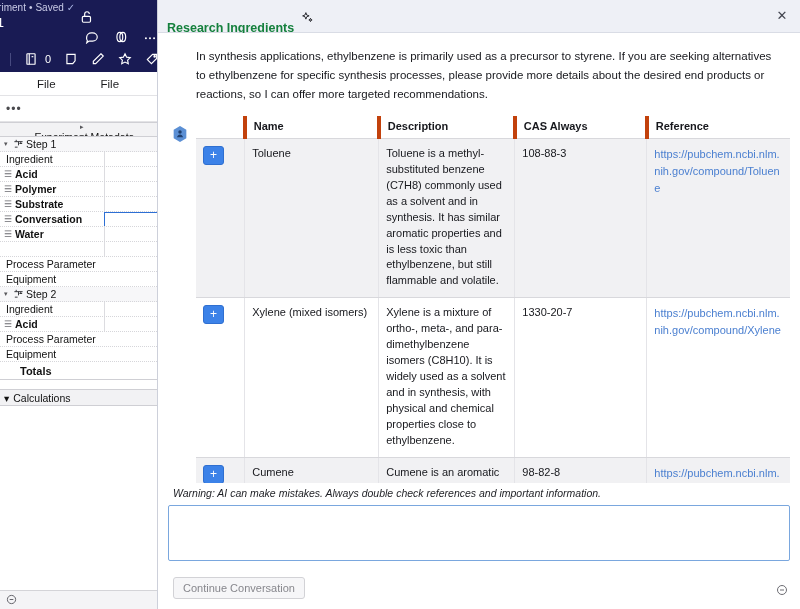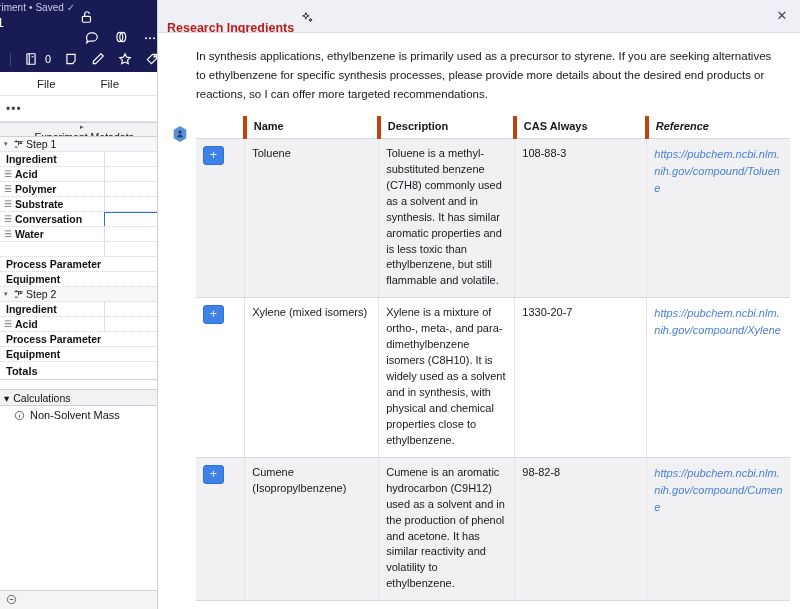--- a/index.html
+++ b/index.html
@@ -89,33 +89,33 @@
   }
   .srow.group-head { background: #f7f7f9; }
   .srow .caret { font-size: 7px; color: #58585c; width: 9px; display:inline-block; }
   .srow .grip {
     width: 11px; display: inline-block; color: #6b6b70;
     font-size: 9px; letter-spacing: 0; line-height: 1;
   }
   .srow .stepicon { width: 13px; display:inline-block; }
   .srow .lbl { font-weight: 400; }
   .srow .lbl.bold { font-weight: bold; }
-  .srow .lbl.ind { padding-left: 2px; font-weight: bold; }
+  .srow .lbl.ind { padding-left: 2px; font-weight: normal; }
   .colsplit {
     position: absolute; left: 104px; top: 0; bottom: 0;
     width: 1px; background: #dcdce0;
   }
   .sel-cell {
     position: absolute; left: 104px; top: 0px;
     width: 61px; height: 15px;
     border: 1.5px solid #2d6fd4; background: #ffffff;
   }
   .srow.blank { border-bottom: 1px dotted #d6d6da; }
   .totals-row {
-    height: 18px; display:flex; align-items:center; padding-left:6px;
+    height: 18px; display:flex; align-items:center; padding-left:20px;
     font-weight: bold; font-size: 11px;
     border-bottom: 1px solid #cfcfd4;
   }
   .calc-head {
     height: 17px; display:flex; align-items:center; gap:4px;
     padding-left:4px; background:#f2f2f4;
     border-top:1px solid #cfcfd4; border-bottom:1px solid #cfcfd4;
     font-size: 10.5px;
   }
   .calc-item {
@@ -138,21 +138,21 @@
     display: flex; flex-direction: column;
   }
   .panel-head {
     height: 33px; flex: 0 0 33px;
     background: #eef0f6;
     border-bottom: 1px solid #d9dce5;
     display: flex; align-items: center;
     padding: 0 10px 0 9px;
   }
   .panel-title {
-    font-size: 12.5px; font-weight: bold; color: #b91c1c; margin-top: 24px;
+    font-size: 12.5px; font-weight: bold; color: #15803d; margin-top: 24px;
   }
   .sparkle { margin-left: 7px; width: 13px; height: 13px; }
   .panel-close {
     margin-left: auto; font-size: 13px; color: #42454f;
     width: 16px; height: 16px; line-height: 16px; text-align: center;
     cursor: pointer;
   }
 
   .panel-body {
     flex: 1 1 auto; overflow: hidden; position: relative;
@@ -187,21 +187,21 @@
   }
   table.res td {
     padding: 7px 7px 8px 7px;
     border-bottom: 1px solid #d8d8dc;
     border-right: 1px solid #e4e4e8;
     vertical-align: top;
     line-height: 1.45;
   }
   table.res tr.odd td { background: #f1f1f3; }
   table.res tr.even td { background: #ffffff; }
-  table.res th:last-child, table.res td:last-child { border-right: none; font-style: italic; }
+  table.res th:last-child, table.res td:last-child { border-right: none; }
   .c-add { width: 48px; }
   .c-name { width: 132px; }
   .c-desc { width: 134px; }
   .c-cas  { width: 130px; }
   .c-ref  { width: 141px; }
   .add-btn {
     width: 21px; height: 19px; border-radius: 3px;
     background: #3c82e8; border: 1px solid #2f6fd0;
     color: #ffffff; font-size: 12px; line-height: 17px;
     text-align: center; cursor: pointer;
@@ -411,29 +411,20 @@
 
       <div class="totals-row">
         <span>Totals</span>
       </div>
 
       <div style="height:9px;background:#ffffff;"></div>
 
       <div class="calc-head">
         <span class="caret">▾</span>
         <span>Calculations</span>
-      </div>
-      <div class="calc-item">
-        <span class="info-ic">
-          <svg viewBox="0 0 24 24" width="11" height="11" fill="none" stroke="#5a5a60" stroke-width="2">
-            <circle cx="12" cy="12" r="9"></circle>
-              <path d="M12 11v6M12 7.5v.5"></path>
-          </svg>
-        </span>
-        <span>Non-Solvent Mass</span>
       </div>
     </div>
 
     <div class="left-bottom">
       <span>
         <svg viewBox="0 0 24 24" width="11" height="11" fill="none" stroke="#5a5a60" stroke-width="2">
           <circle cx="12" cy="12" r="9"></circle>
             <path d="M8 12h8"></path>
         </svg>
       </span>
@@ -514,14 +505,27 @@
               <td>98-82-8</td>
               <td>
                 <span class="ref-link">https://pubchem.ncbi.nlm.nih.gov/compound/Cumene</span>
               </td>
             </tr>
           </tbody>
         </table>
       </div>
     </div>
 
+    <div class="panel-foot">
+      <div class="warn">Warning: AI can make mistakes. Always double check references and important information.</div>
+      <textarea class="composer" placeholder="" style=""></textarea>
+      <div class="foot-actions">
+        <button class="continue-btn">Continue Conversation</button>
+        <span class="minus-ic">
+          <svg viewBox="0 0 24 24" width="12" height="12" fill="none" stroke="#6d6d73" stroke-width="2">
+            <circle cx="12" cy="12" r="9"></circle>
+              <path d="M8 12h8"></path>
+          </svg>
+        </span>
+      </div>
+    </div>
   </div>
 </div>
 
 </body></html>

